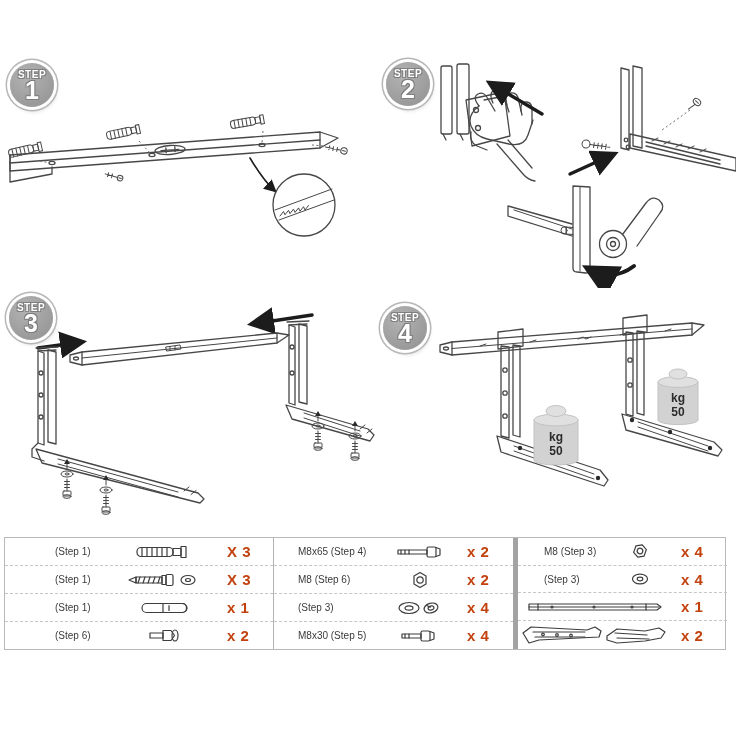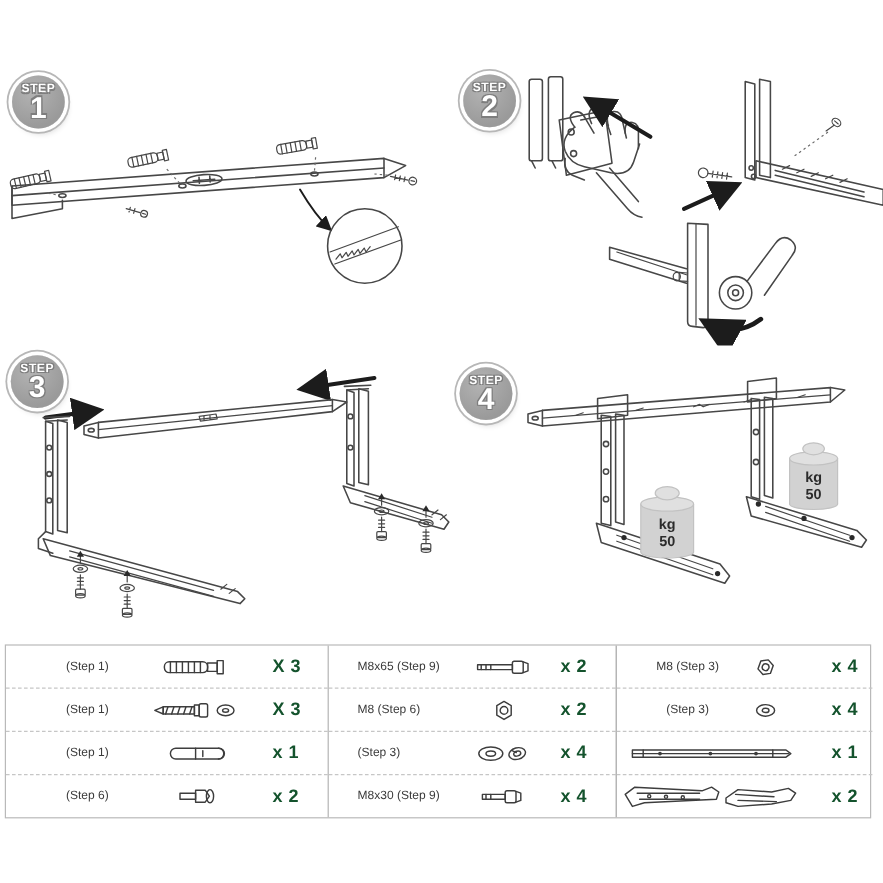--- a/index.html
+++ b/index.html
@@ -33,36 +33,36 @@
   .arrow{fill:none;stroke:#1c1c1c;stroke-width:3.4;stroke-linecap:round;}
   .dotl{fill:none;stroke:#6a6a6a;stroke-width:1;stroke-dasharray:2 2.6;}
   .dotfill{fill:#2a2a2a;stroke:none;}
   .wt-body{fill:#d2d2d2;stroke:#c2c2c2;stroke-width:1;}
   .wt-top{fill:#e0e0e0;stroke:#c2c2c2;stroke-width:1;}
   .wt-text{font-family:"Liberation Sans",sans-serif;font-size:12px;font-weight:bold;fill:#2b2b2b;text-anchor:middle;}
   .pic{fill:none;stroke:#3d3d3d;stroke-width:1.2;stroke-linecap:round;stroke-linejoin:round;}
 
   
   .parts-table{
-    position:absolute;left:4px;top:537px;width:722px;height:145px;
+    position:absolute;left:4px;top:537px;width:722px;height:113px;
     border:1px solid #b9b9b9;display:flex;box-sizing:border-box;background:#fff;
   }
   .pt-col{height:100%;display:flex;flex-direction:column;box-sizing:border-box;}
   .pt-col.c1{flex:0 0 268px;}
   .pt-col.c2{flex:0 0 240px;border-left:1px solid #b3b3b3;}
-  .pt-col.c3{flex:0 0 214px;border-left:1px solid #a3a3a3;text-align:center;}
+  .pt-col.c3{flex:0 0 214px;border-left:5px solid #a3a3a3;}
   .pt-row{flex:1;display:flex;align-items:center;box-sizing:border-box;}
   .pt-row + .pt-row{border-top:1px dashed #c6c6c6;}
   .pt-label{font-size:10px;color:#3a3a3a;white-space:nowrap;box-sizing:border-box;}
   .c1 .pt-label{padding-left:50px;width:110px;}
   .c2 .pt-label{padding-left:24px;width:110px;}
   .c3 .pt-label{padding-left:26px;width:92px;}
   .pt-label.empty{width:0;padding:0;}
   .pt-icon{flex:1;display:flex;justify-content:center;align-items:center;}
-  .pt-qty{width:58px;padding-left:12px;box-sizing:border-box;font-size:15px;font-weight:600;color:#14532d;letter-spacing:.5px;}
+  .pt-qty{width:58px;padding-left:12px;box-sizing:border-box;font-size:15px;font-weight:600;color:#c2410c;letter-spacing:.5px;}
 </style>
 </head>
 <body>
 
 <div class="canvas">
 
   <svg width="0" height="0" style="position:absolute" aria-hidden="true">
     <defs>
       <marker id="ah" markerWidth="8" markerHeight="8" refX="6.5" refY="4" orient="auto">
         <path d="M0 0 L8 4 L0 8 Z" fill="#1c1c1c"></path>
@@ -401,21 +401,21 @@
             <path d="M17 4.5 h8 l3.5 5 l-3.5 5 h-8 Z"></path>
             <ellipse cx="29" cy="9.5" rx="3" ry="5.5"></ellipse>
           </svg>
         </span>
         <span class="pt-qty">x 2</span>
       </div>
     </div>
 
     <div class="pt-col c2">
       <div class="pt-row">
-        <span class="pt-label">M8x65 (Step 9)</span>
+        <span class="pt-label">M8x65 (Step 4)</span>
         <span class="pt-icon">
           <svg width="52" height="16" viewBox="0 0 52 16" class="pic">
             <rect x="4" y="6" width="29" height="4"></rect>
             <path d="M7 6 v4 M11 6 v4 M15 6 v4"></path>
             <rect x="33" y="3" width="9" height="10" rx="1.5"></rect>
             <path d="M42 3.5 l4 1.5 v6 l-4 1.5"></path>
           </svg>
         </span>
         <span class="pt-qty">x 2</span>
       </div>
@@ -438,21 +438,21 @@
             <g transform="rotate(-15 35 9)">
               <ellipse cx="35" cy="9" rx="7" ry="4.8"></ellipse>
                 <ellipse cx="35" cy="9" rx="3" ry="2"></ellipse>
               <path d="M31.5 5.5 l3 2.5"></path>
             </g>
           </svg>
         </span>
         <span class="pt-qty">x 4</span>
       </div>
       <div class="pt-row">
-        <span class="pt-label">M8x30 (Step 9)</span>
+        <span class="pt-label">M8x30 (Step 5)</span>
         <span class="pt-icon">
           <svg width="44" height="16" viewBox="0 0 44 16" class="pic">
             <rect x="4" y="6" width="19" height="4"></rect>
             <path d="M7 6 v4 M11 6 v4"></path>
             <rect x="23" y="3" width="9" height="10" rx="1.5"></rect>
             <path d="M32 3.5 l4 1.5 v6 l-4 1.5"></path>
           </svg>
         </span>
         <span class="pt-qty">x 4</span>
       </div>

